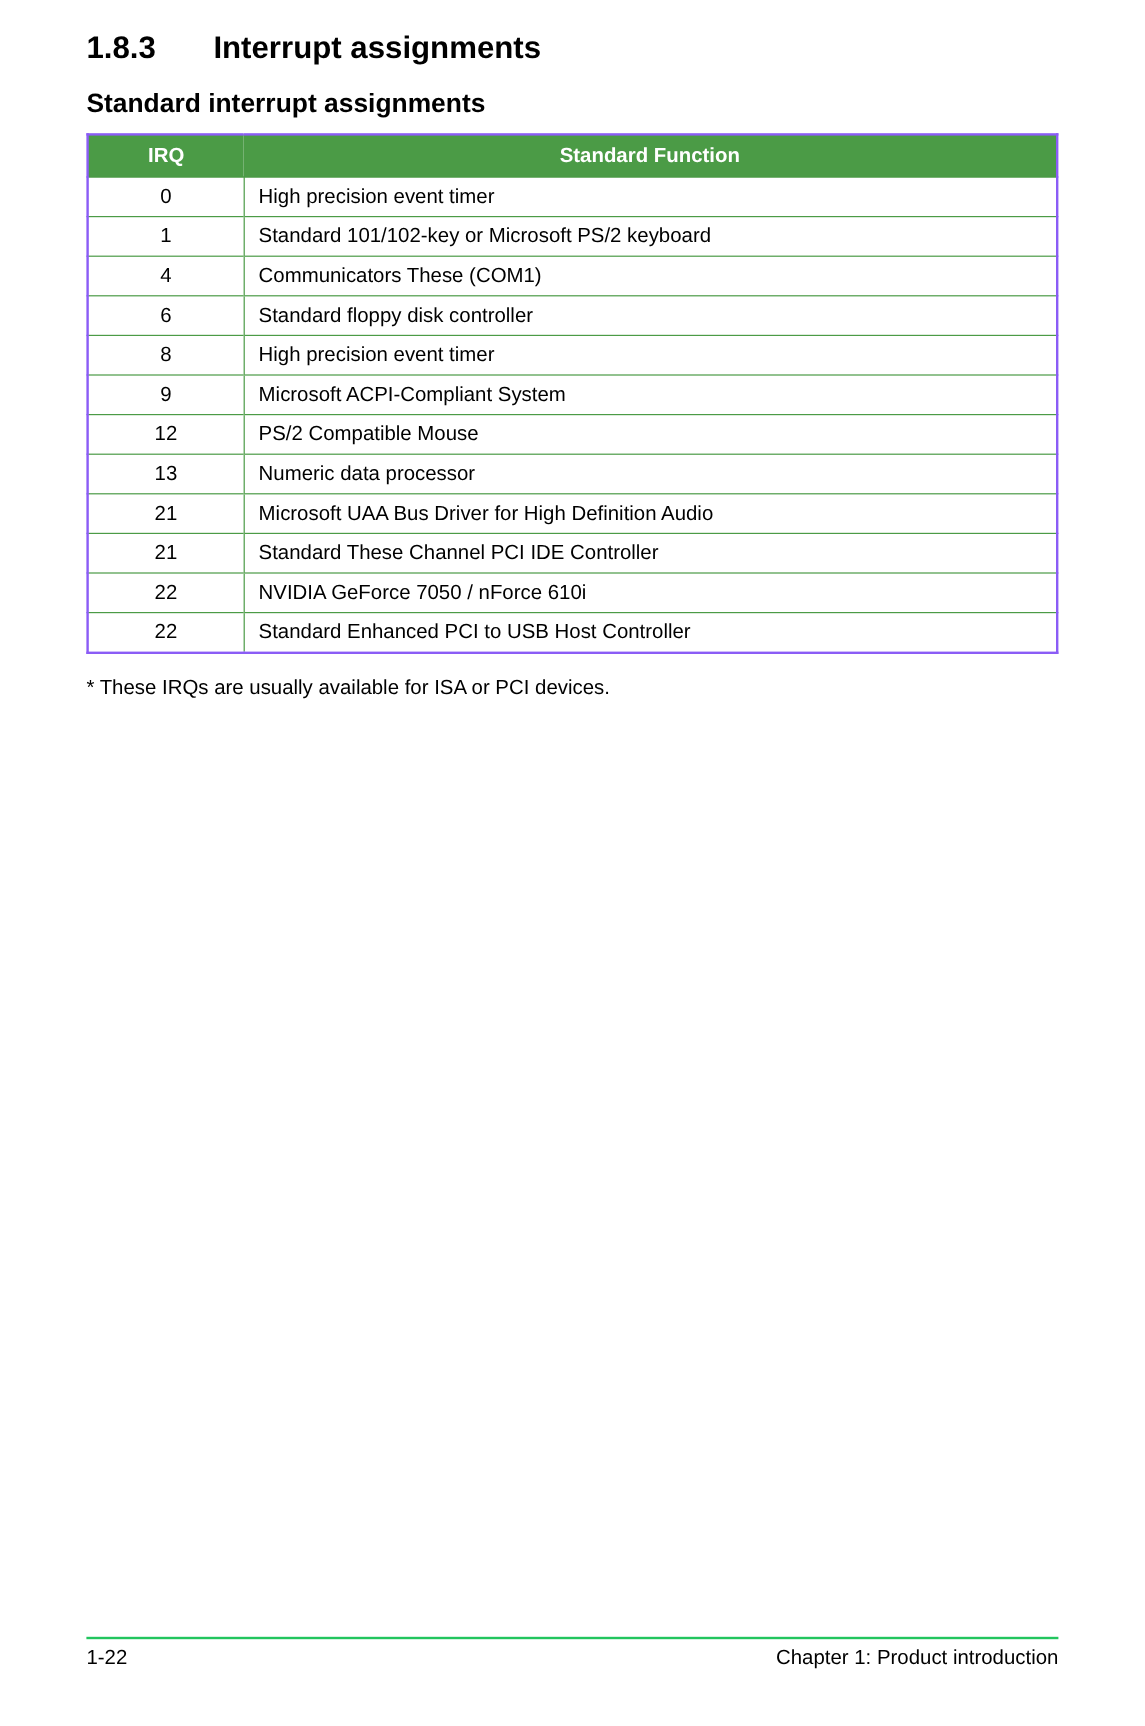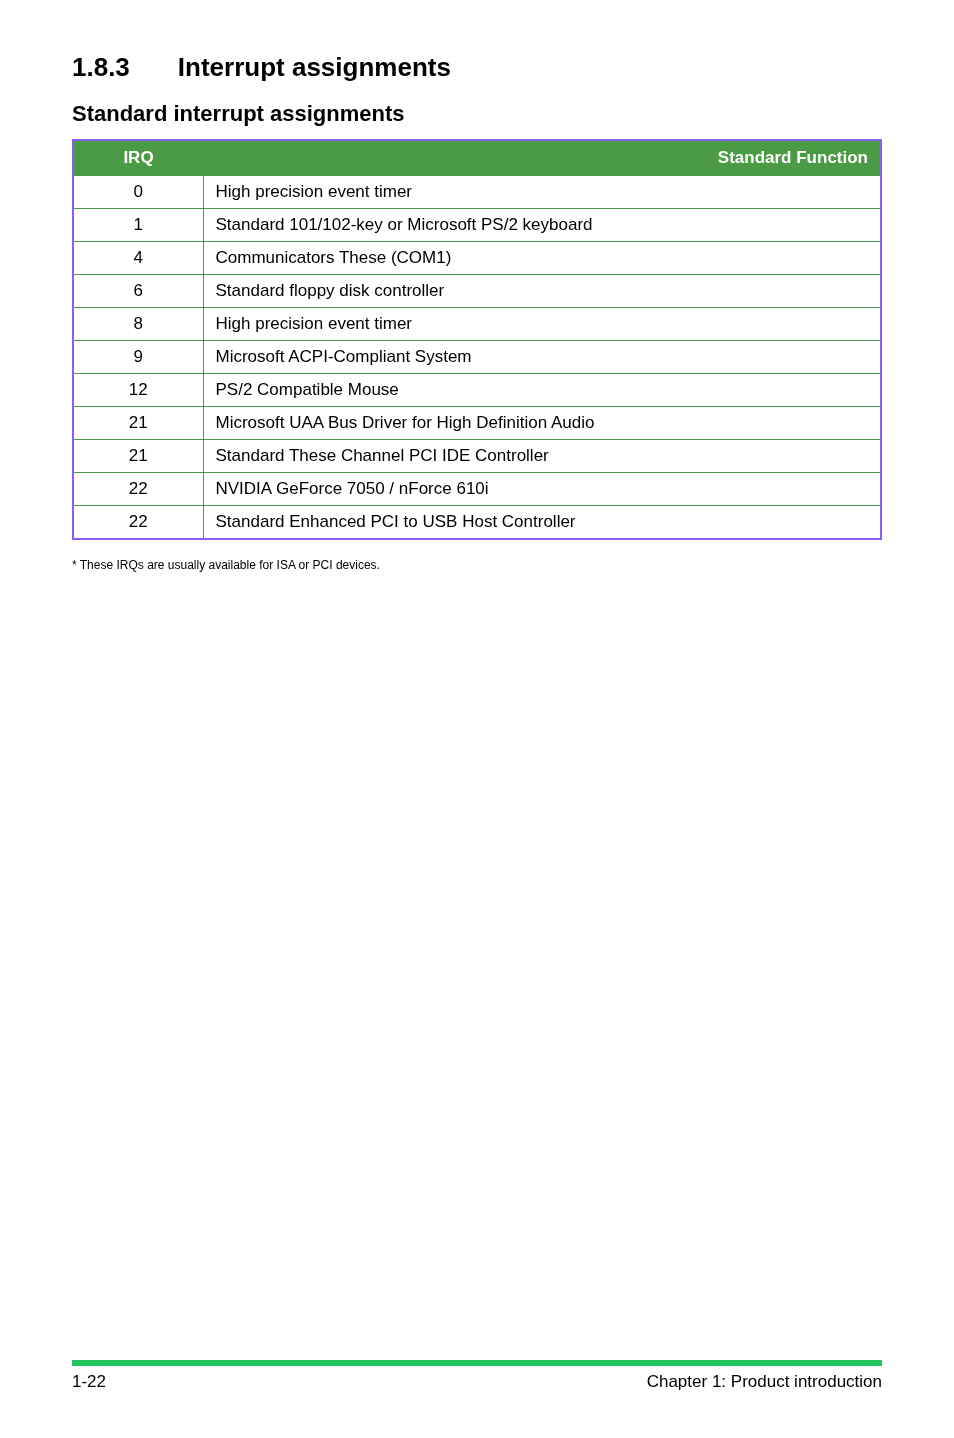--- a/index.html
+++ b/index.html
@@ -9,21 +9,21 @@
   }
   body {
     font-family: Arial, Helvetica, sans-serif;
     background: #ffffff;
     width: 954px;
     height: 1438px;
     position: relative;
     color: #000000;
   }
   .page {
-    padding: 52px 72px 0 72px;
+    padding: 24px 72px 0 72px;
   }
   .section-heading {
     font-size: 26px;
     font-weight: bold;
     margin-bottom: 18px;
   }
   .section-number {
     display: inline-block;
     margin-right: 48px;
   }
@@ -35,48 +35,48 @@
   .irq-table {
     width: 100%;
     border-collapse: collapse;
     border: 2px solid #8b5cf6;
     margin-bottom: 18px;
   }
   .irq-table th {
     background: #4b9b46;
     color: #ffffff;
     font-weight: bold;
-    text-align: right;
+    text-align: center;
     padding: 7px 12px;
     font-size: 17px;
   }
   .irq-table th.col-irq {
     width: 130px;
     text-align: center;
   }
   .irq-table td {
     border-top: 1px solid #4b9b46;
     padding: 6px 12px;
     font-size: 17px;
     background: #ffffff;
   }
   .irq-table td.cell-irq {
     text-align: center;
     border-right: 1px solid #4b9b46;
   }
   .footnote {
-    font-size: 12px;
+    font-size: 17px;
     margin-top: 16px;
   }
   .footer {
     position: absolute;
     bottom: 46px;
     left: 72px;
     right: 72px;
-    border-top: 6px solid #22c55e;
+    border-top: 2px solid #22c55e;
     padding-top: 6px;
     font-size: 17px;
     display: flex;
     justify-content: space-between;
   }
 </style>
 </head>
 <body>
 
 <div class="page">
@@ -116,20 +116,24 @@
         </tr>
         <tr>
           <td class="cell-irq">9</td>
           <td>Microsoft ACPI-Compliant System</td>
         </tr>
         <tr>
           <td class="cell-irq">12</td>
           <td>PS/2 Compatible Mouse</td>
         </tr>
         <tr>
+          <td class="cell-irq">13</td>
+          <td>Numeric data processor</td>
+        </tr>
+        <tr>
           <td class="cell-irq">21</td>
           <td>Microsoft UAA Bus Driver for High Definition Audio</td>
         </tr>
         <tr>
           <td class="cell-irq">21</td>
           <td>Standard These Channel PCI IDE Controller</td>
         </tr>
         <tr>
           <td class="cell-irq">22</td>
           <td>NVIDIA GeForce 7050 / nForce 610i</td>

